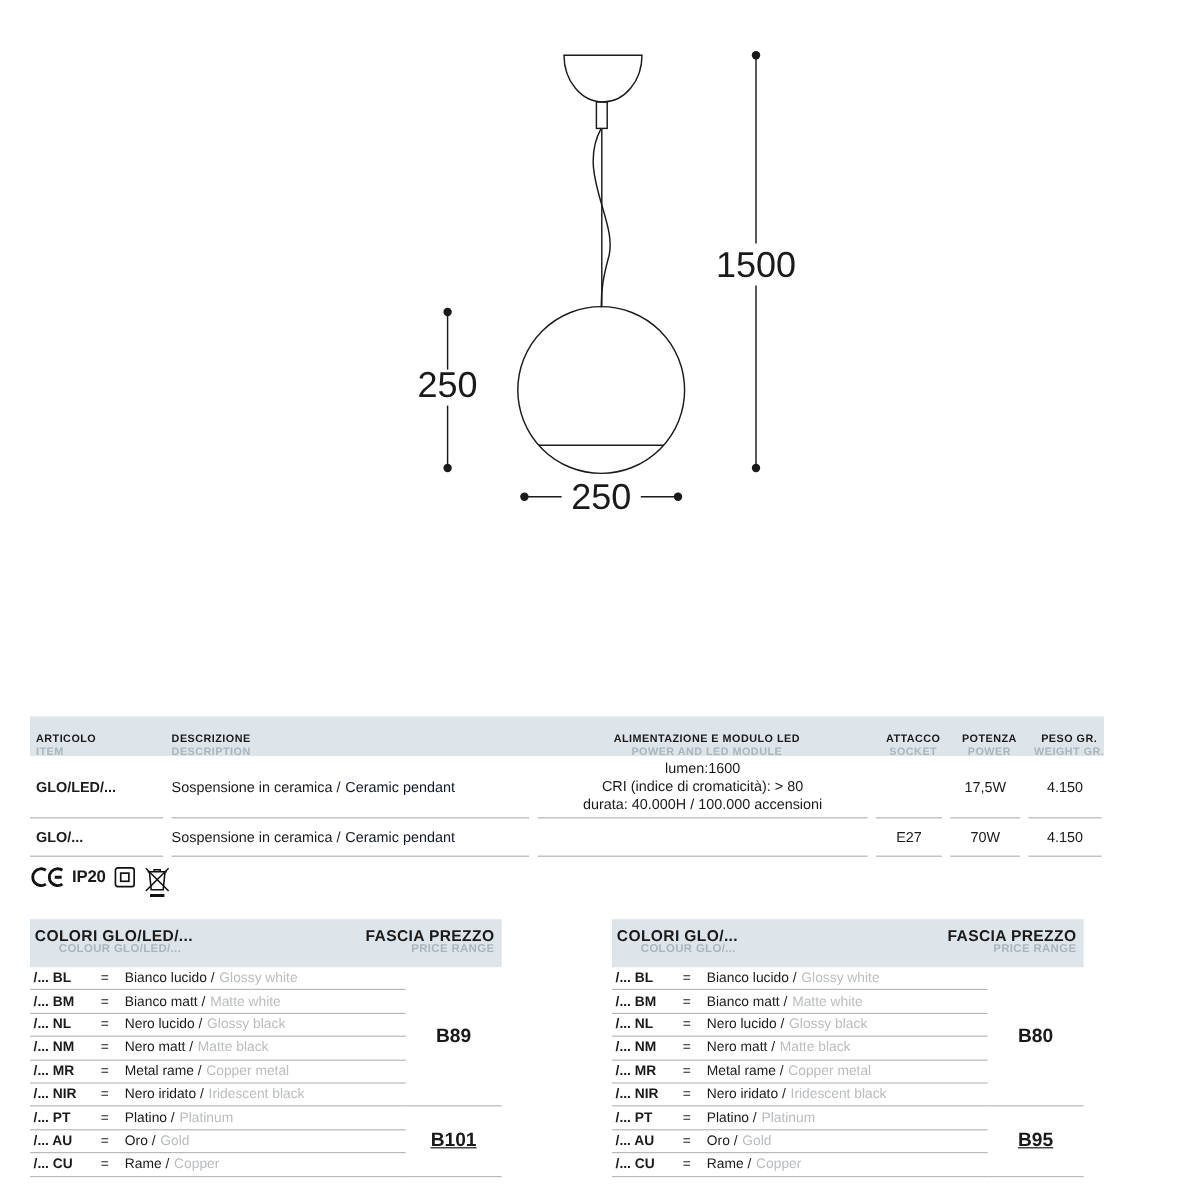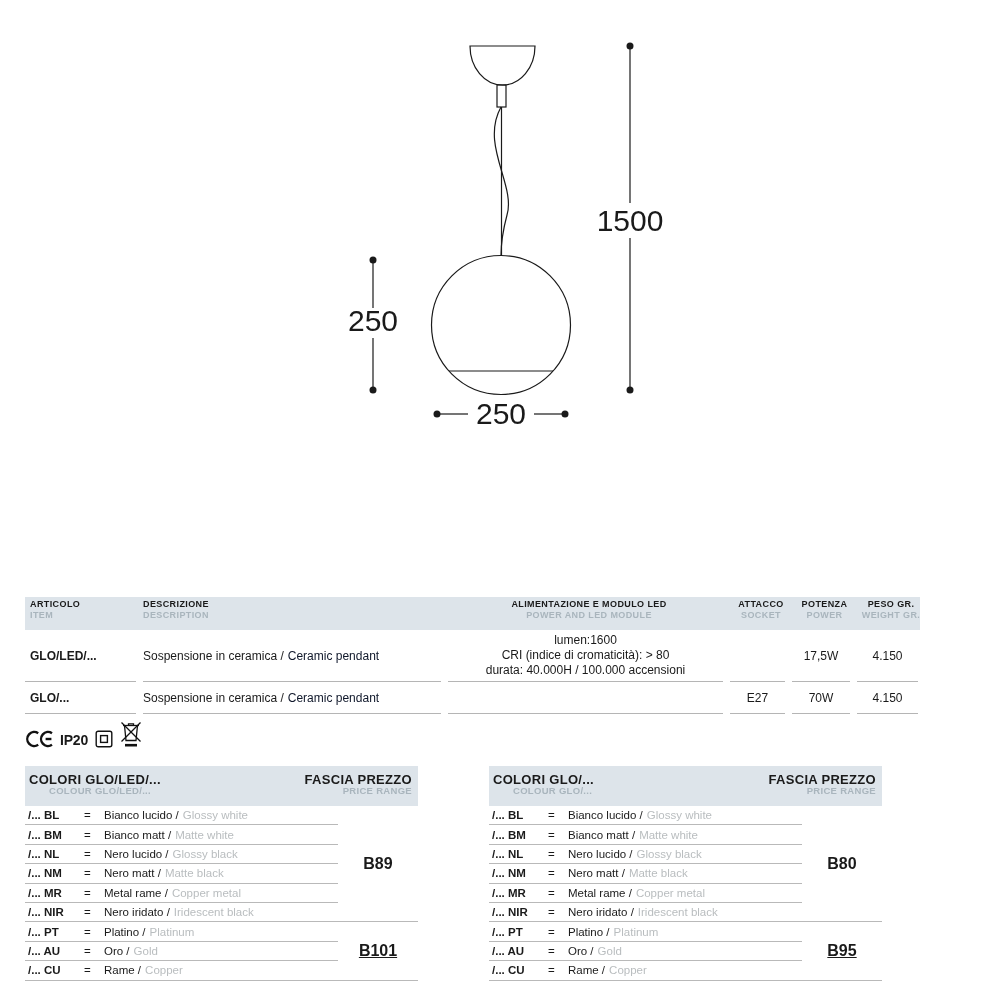--- a/index.html
+++ b/index.html
@@ -4,21 +4,21 @@
 <style>
   html,body{margin:0;padding:0;background:#fff;}
   .canvas{position:relative;width:920px;height:1000px;background:#ffffff;
           font-family:"Liberation Sans",sans-serif;color:#1a1a1a;overflow:hidden;}
 
   
   .drawing{position:absolute;left:0;top:0;}
 
   
   .spec{position:absolute;left:25px;top:597px;width:950px;}
-  .spec-head{display:flex;background:#dde4ea;height:33px;padding-top:2px;box-sizing:border-box;}
+  .spec-head{display:flex;background:#dde4ea;height:33px;padding-top:13px;box-sizing:border-box;}
   .h-it{font-size:9px;font-weight:bold;letter-spacing:.4px;line-height:10px;}
   .h-en{font-size:9px;font-weight:bold;letter-spacing:.4px;line-height:10px;color:#a9b5bd;margin-top:1px;}
   .col{box-sizing:border-box;}
   .c1{width:118px;padding-left:5px;}
   .c2{width:305px;}
   .c3{width:282px;text-align:center;}
   .c4{width:62px;text-align:center;}
   .c5{width:65px;text-align:center;}
   .c6{width:68px;text-align:center;}
   .c7{width:50px;text-align:center;}
@@ -30,28 +30,28 @@
   .b2{width:298px;margin-right:7px;}
   .b3{width:275px;margin-right:7px;flex-direction:column;justify-content:center;line-height:15px;text-align:center;}
   .b4{width:55px;margin-right:7px;justify-content:center;}
   .b5{width:58px;margin-right:7px;justify-content:center;}
   .b6{width:61px;margin-right:7px;justify-content:center;}
   .b7{width:50px;justify-content:center;}
   .gray{color:#0f172a;}
   .desc-it{margin-right:4px;}
 
   
-  .certs{position:absolute;left:25px;top:722px;display:flex;align-items:flex-end;gap:7px;height:26px;}
+  .certs{position:absolute;left:25px;top:722px;display:flex;align-items:flex-start;gap:7px;height:26px;}
   .ip{font-size:14px;font-weight:bold;letter-spacing:-.2px;}
   .cicon{display:block;}
 
   
   .ctable{position:absolute;top:766px;width:393px;}
   .ct-left{left:25px;}
-  .ct-right{left:489px;}
+  .ct-right{left:510px;}
   .ct-head{height:40px;background:#dde4ea;display:flex;justify-content:space-between;
            padding:8px 6px 0 4px;box-sizing:border-box;}
   .ct-head .ht-it{font-size:13px;font-weight:bold;letter-spacing:.3px;line-height:11px;text-align:right;}
   .ct-head .ht-en{font-size:9.5px;font-weight:bold;letter-spacing:.3px;line-height:11px;color:#a9b5bd;margin-left:20px;}
   .ct-price-head{text-align:right;}
   .ct-body{display:flex;}
   .ct-names{width:313px;}
   .ct-row{height:19.4px;display:flex;align-items:center;border-bottom:1px solid #b9b9b9;
           box-sizing:border-box;font-size:11.5px;padding-left:3px;}
   .ct-code{font-weight:bold;width:56px;}

